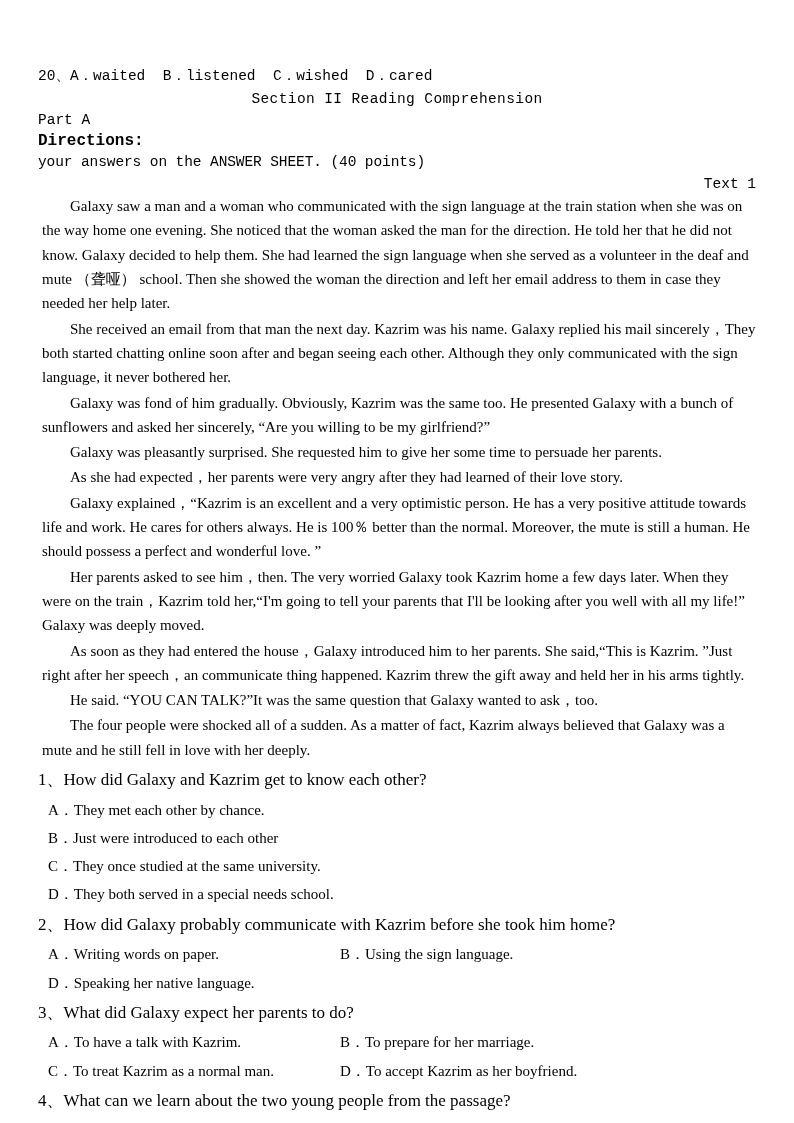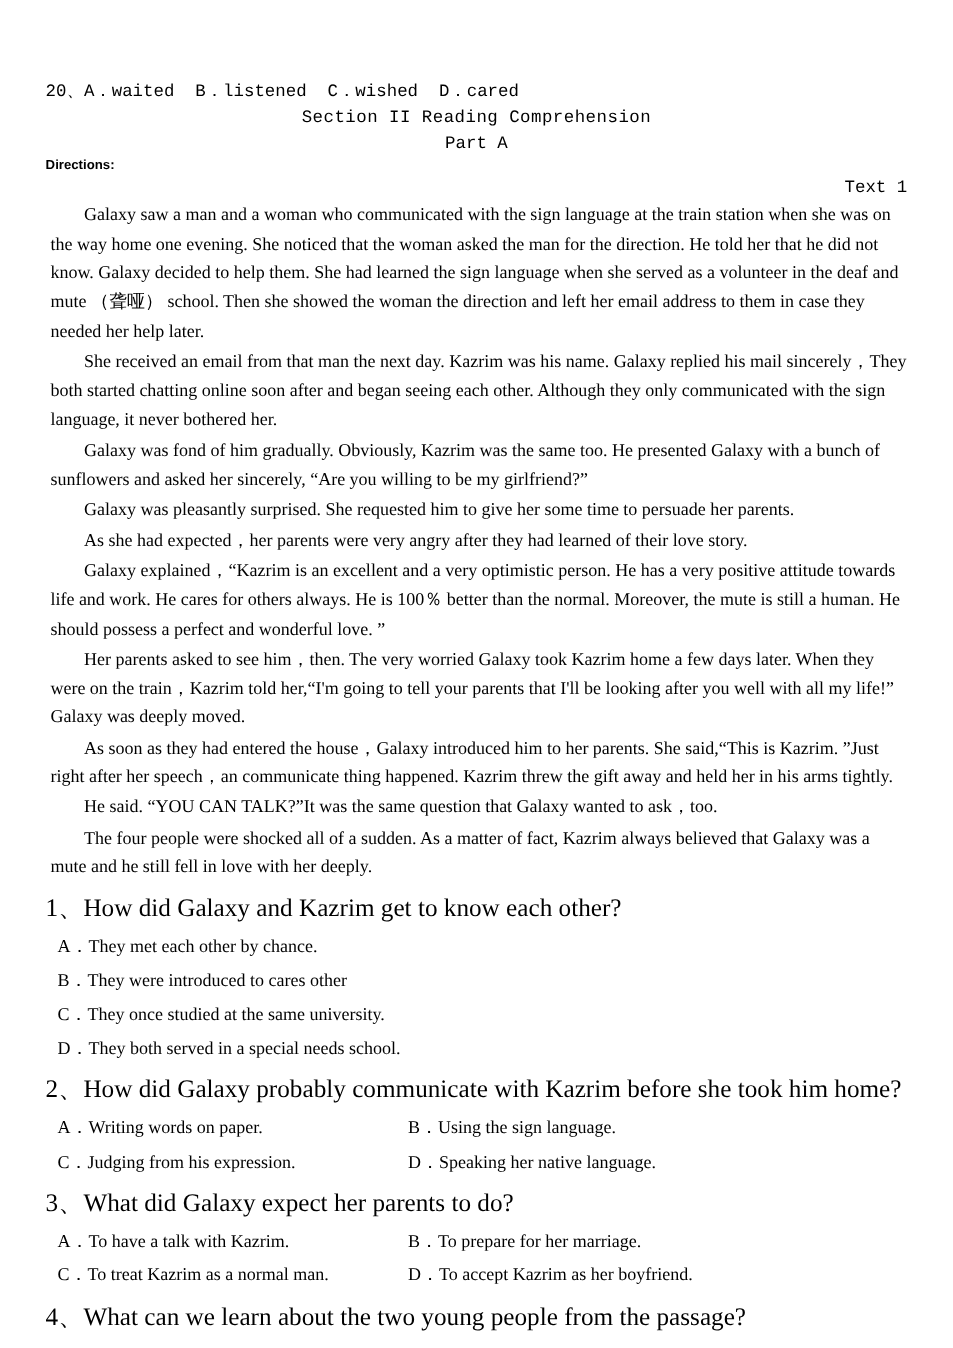--- a/index.html
+++ b/index.html
@@ -32,25 +32,24 @@
     font-size: 14.5px;
     text-align: center;
     margin: 6px 0 4px 0;
     letter-spacing: 0.4px;
   }
   .part-a {
     font-family: "Liberation Mono", monospace;
     font-size: 14.5px;
     margin: 0;
     line-height: 1.35;
-    text-align: center;
   }
   .directions-label {
-    font-family: Liberation Sans, sans-serif;
-    font-size: 11px;
+    font-family: Liberation Mono, monospace;
+    font-size: 16px;
     font-weight: bold;
     margin: 0;
     line-height: 1.35;
   }
   .directions-body {
     font-family: "Liberation Mono", monospace;
     font-size: 14.5px;
     margin: 0;
     line-height: 1.38;
     letter-spacing: -0.1px;
@@ -64,21 +63,21 @@
   p.body {
     font-family: "Liberation Serif", serif;
     font-size: 15px;
     line-height: 1.62;
     margin: 0 0 1px 4px;
     text-align: left;
     text-indent: 28px;
   }
   .q {
     font-family: "Liberation Serif", serif;
-    font-size: 21px;
+    font-size: 17px;
     line-height: 1.62;
     margin: 4px 0 0 0;
   }
   .opt {
     font-family: "Liberation Serif", serif;
     font-size: 15px;
     line-height: 1.62;
     margin: 4px 0 0 10px;
   }
   .opt-row {
@@ -96,47 +95,47 @@
 <body>
 
 <div class="page">
 
   <div class="q20">20、A．waited  B．listened  C．wished  D．cared</div>
 
   <div class="section-title">Section II Reading Comprehension</div>
 
   <div class="part-a">Part A</div>
   <div class="directions-label">Directions:</div>
+  <div class="directions-body">your answers on the ANSWER SHEET. (40 points)</div>
 
   <div class="text-heading">Text 1</div>
 
   <p class="body">Galaxy saw a man and a woman who communicated with the sign language at the train station when she was on the way home one evening. She noticed that the woman asked the man for the direction. He told her that he did not know. Galaxy decided to help them. She had learned the sign language when she served as a volunteer in the deaf and mute （聋哑） school. Then she showed the woman the direction and left her email address to them in case they needed her help later.</p>
   <p class="body">She received an email from that man the next day. Kazrim was his name. Galaxy replied his mail sincerely，They both started chatting online soon after and began seeing each other. Although they only communicated with the sign language, it never bothered her.</p>
   <p class="body">Galaxy was fond of him gradually. Obviously, Kazrim was the same too. He presented Galaxy with a bunch of sunflowers and asked her sincerely, “Are you willing to be my girlfriend?”</p>
   <p class="body">Galaxy was pleasantly surprised. She requested him to give her some time to persuade her parents.</p>
   <p class="body">As she had expected，her parents were very angry after they had learned of their love story.</p>
   <p class="body">Galaxy explained，“Kazrim is an excellent and a very optimistic person. He has a very positive attitude towards life and work. He cares for others always. He is 100％ better than the normal. Moreover, the mute is still a human. He should possess a perfect and wonderful love. ”</p>
   <p class="body">Her parents asked to see him，then. The very worried Galaxy took Kazrim home a few days later. When they were on the train，Kazrim told her,“I'm going to tell your parents that I'll be looking after you well with all my life!” Galaxy was deeply moved.</p>
   <p class="body">As soon as they had entered the house，Galaxy introduced him to her parents. She said,“This is Kazrim. ”Just right after her speech，an communicate thing happened. Kazrim threw the gift away and held her in his arms tightly.</p>
   <p class="body">He said. “YOU CAN TALK?”It was the same question that Galaxy wanted to ask，too.</p>
   <p class="body">The four people were shocked all of a sudden. As a matter of fact, Kazrim always believed that Galaxy was a mute and he still fell in love with her deeply.</p>
 
   <div class="q">1、How did Galaxy and Kazrim get to know each other?</div>
   <div class="opt">A．They met each other by chance.</div>
-  <div class="opt">B．They were introduced to cares other</div>
+  <div class="opt">B．Just were introduced to each other</div>
   <div class="opt">C．They once studied at the same university.</div>
   <div class="opt">D．They both served in a special needs school.</div>
 
   <div class="q">2、How did Galaxy probably communicate with Kazrim before she took him home?</div>
   <div class="opt-row">
     <div class="opt-col-a">A．Writing words on paper.</div>
     <div>B．Using the sign language.</div>
   </div>
   <div class="opt-row">
-    <div class="opt-col-a">C．Judging from his expression.</div>
     <div>D．Speaking her native language.</div>
   </div>
 
   <div class="q">3、What did Galaxy expect her parents to do?</div>
   <div class="opt-row">
     <div class="opt-col-a">A．To have a talk with Kazrim.</div>
     <div>B．To prepare for her marriage.</div>
   </div>
   <div class="opt-row">
     <div class="opt-col-a">C．To treat Kazrim as a normal man.</div>

